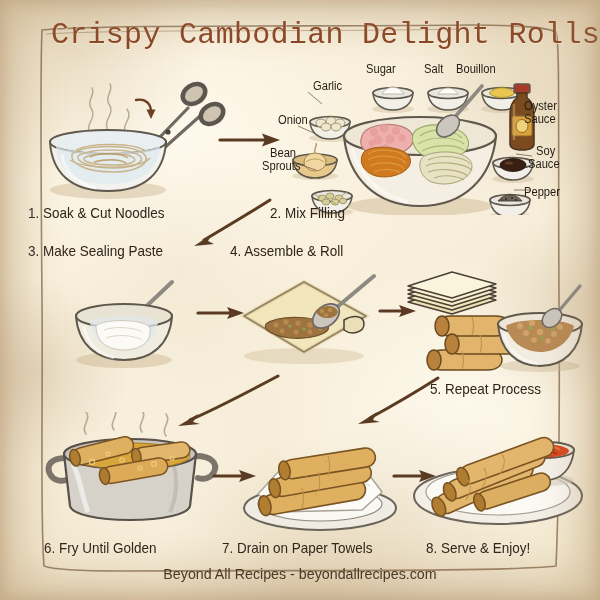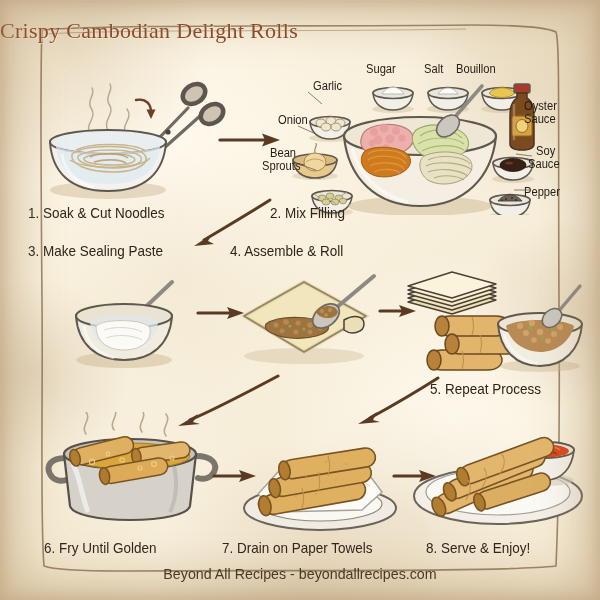--- a/index.html
+++ b/index.html
@@ -35,23 +35,23 @@
     position: absolute; inset: 0;
     box-shadow: inset 0 0 46px 18px rgba(166,131,86,0.40), inset 0 0 14px 3px rgba(150,116,74,0.28);
     pointer-events: none;
   }
   .border-svg { position: absolute; inset: 0; pointer-events: none; }
 
   
   .title {
     position: absolute;
     left: 0; right: 0; top: 18px;
-    text-align: left;
-    font-family: Liberation Serif, serif;
-    font-size: 22px;
+    text-align: right;
+    font-family: Liberation Mono, monospace;
+    font-size: 30px;
     color: #8a4526;
     letter-spacing: 0.3px;
     text-shadow: 0.6px 0.6px 0 rgba(255,245,225,0.7);
   }
   .step-label {
     position: absolute;
     font-family: "Liberation Sans", sans-serif;
     font-size: 14.5px;
     color: #2e241b;
     white-space: nowrap;

